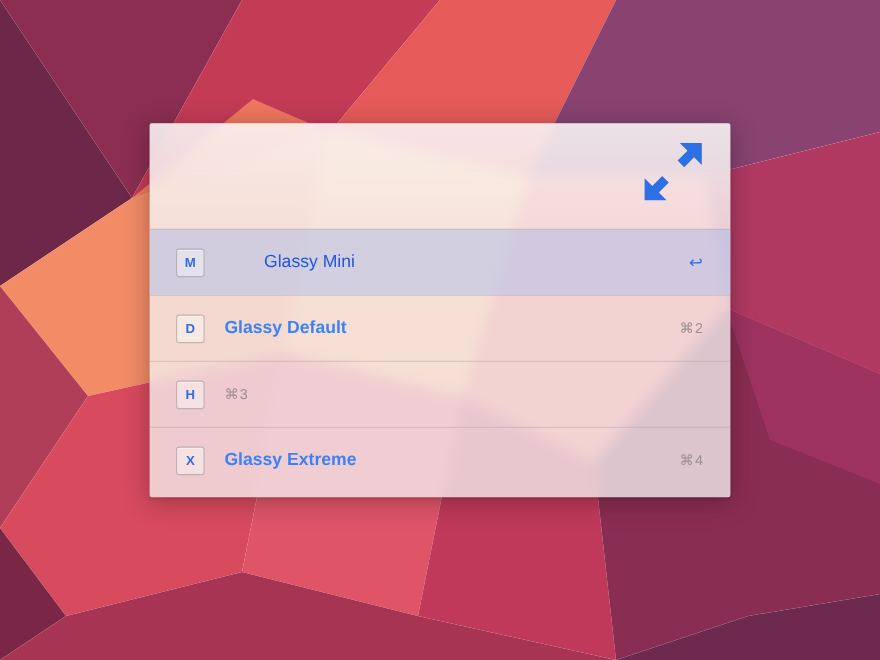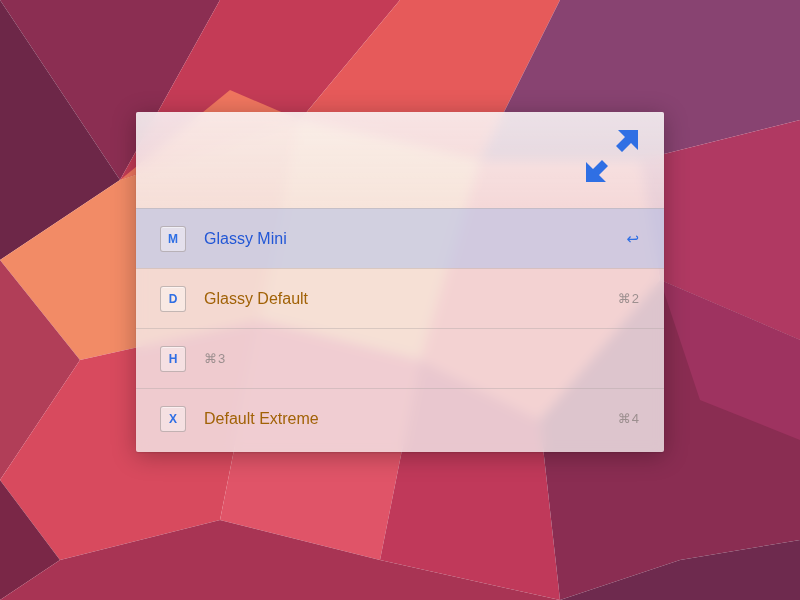--- a/index.html
+++ b/index.html
@@ -68,26 +68,27 @@
     justify-content: center;
     font-size: 12px;
     font-weight: 600;
     color: #2f6fe4;
     margin-right: 18px;
     box-shadow: inset 0 1px 0 rgba(255,255,255,0.5);
   }
   .row-label {
     flex: 1;
     font-size: 16px;
-    color: #a16207;
-    font-weight: 400;
+    color: #3b82f6;
+    font-weight: 700;
   }
   .row.selected .row-label {
     color: #2257d6;
     font-weight: 500;
+    margin-left: 36px;
   }
   .row-shortcut {
     font-size: 13px;
     color: #9c8f8f;
     letter-spacing: 1px;
   }
   .row.selected .row-shortcut {
     color: #2f6fe4;
   }
   .enter-glyph {
@@ -145,18 +146,18 @@
       <div class="row-shortcut">⌘2</div>
     </div>
 
     <div class="row">
       <div class="key-badge">H</div>
       <div class="row-shortcut">⌘3</div>
     </div>
 
     <div class="row">
       <div class="key-badge">X</div>
-      <div class="row-label">Default Extreme</div>
+      <div class="row-label">Glassy Extreme</div>
       <div class="row-shortcut">⌘4</div>
     </div>
 
   </div>
 </div>
 
 </body></html>

